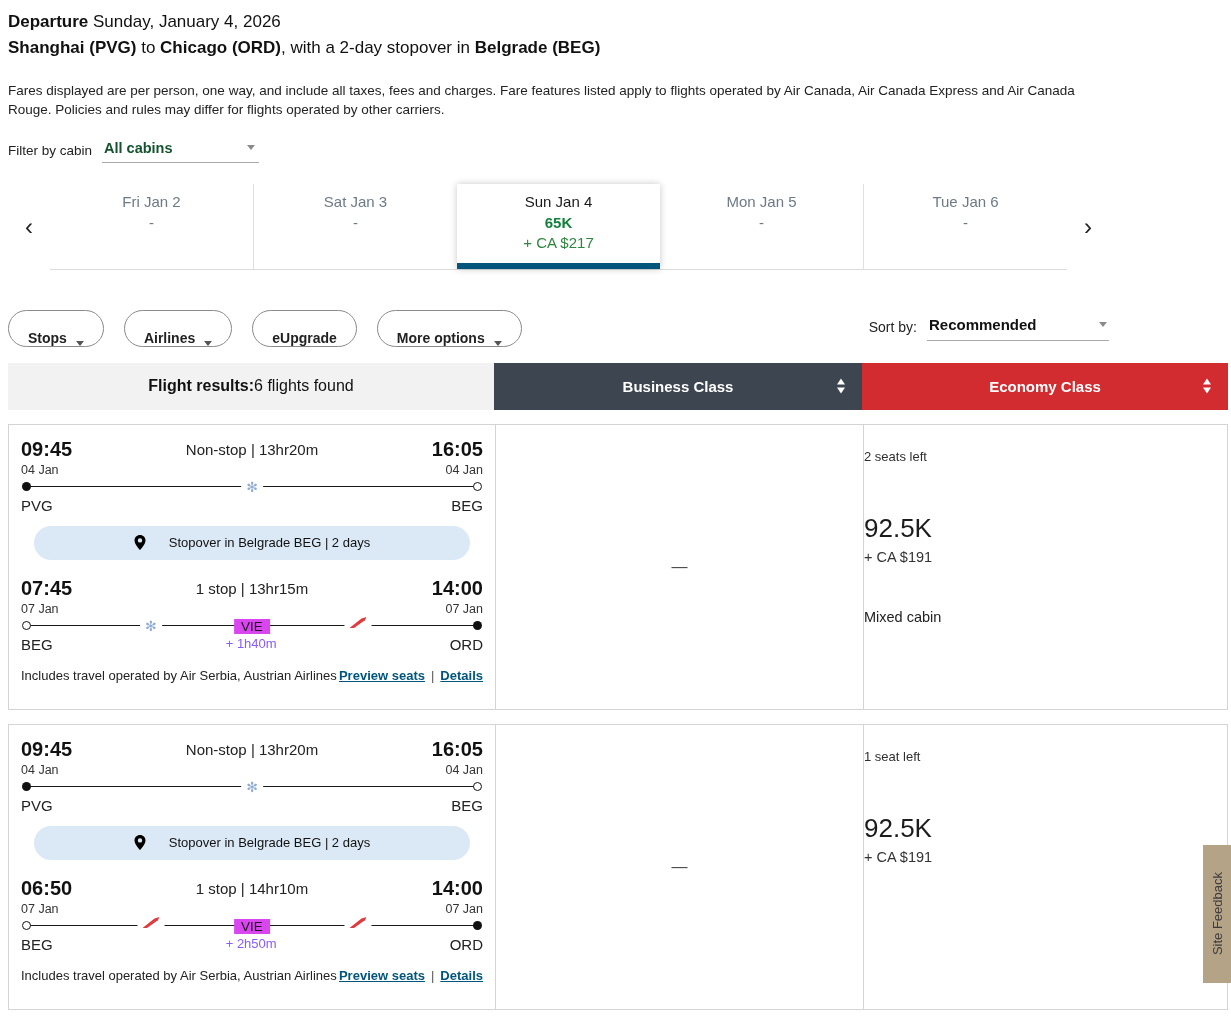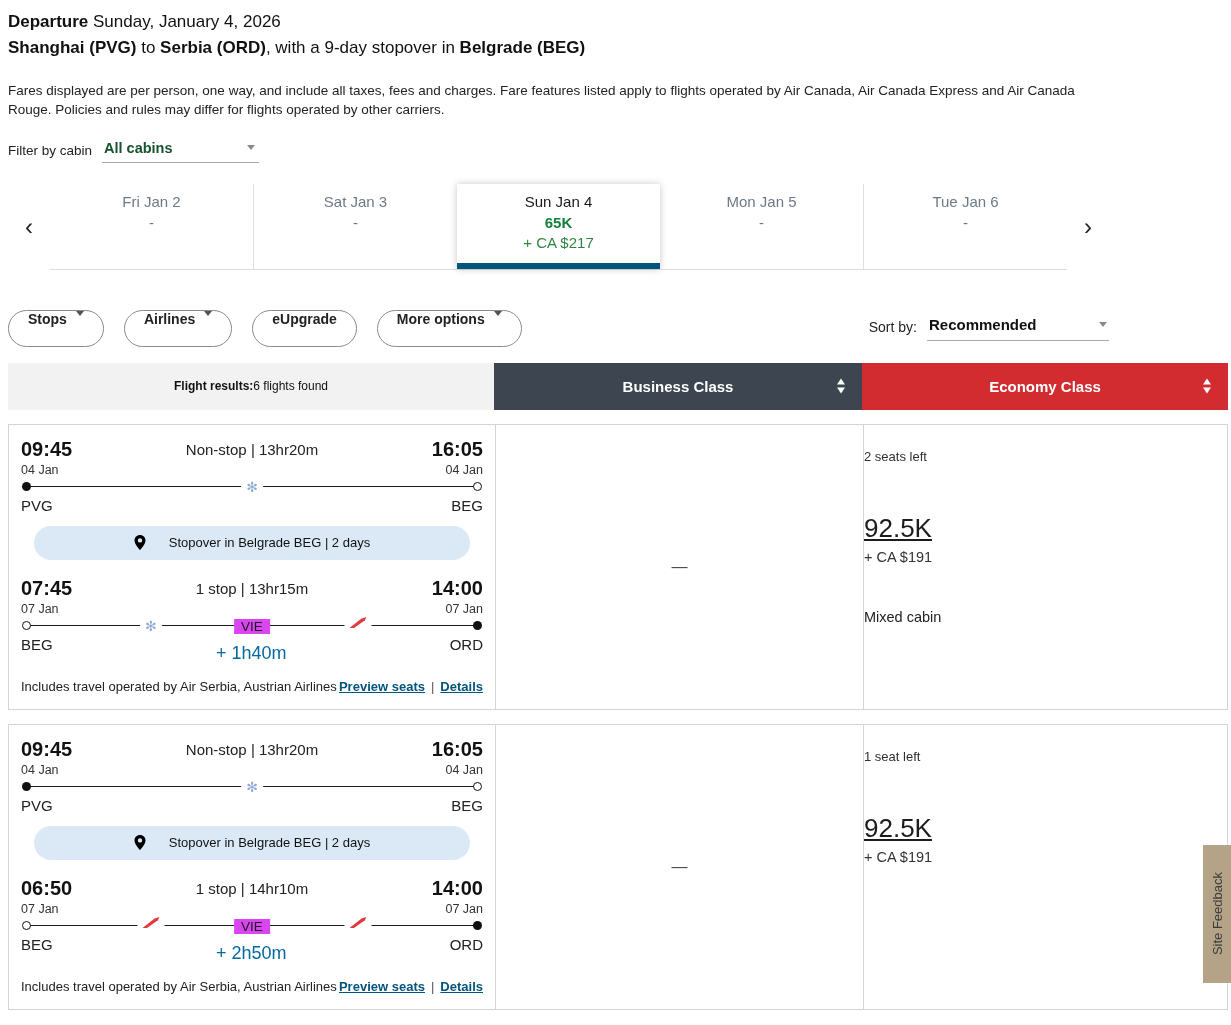--- a/index.html
+++ b/index.html
@@ -34,32 +34,32 @@
   .dtab .dcash { font-size: 15px; margin-top: 3px; }
   .dtab.selected { background: #fff; color: #1a1a1a; border-left: none;
                    box-shadow: 0 0 7px rgba(0,0,0,.22); z-index: 2; }
   .dtab.selected + .dtab { border-left: none; }
   .dtab.selected .dpoints { color: #15803c; font-weight: 700; }
   .dtab.selected .dcash { color: #2e8540; }
   .dtab.selected::after { content: ""; position: absolute; left: 0; right: 0; bottom: 0; height: 6px; background: #02567c; }
 
   
   .filter-row { margin-top: 40px; display: flex; align-items: center; }
-  .pill { display: inline-flex; align-items: flex-start; gap: 9px; height: 37px; padding: 0 19px;
+  .pill { display: inline-flex; align-items: flex-end; gap: 9px; height: 37px; padding: 0 19px;
           border: 1px solid #8a8a8a; border-radius: 20px; background: #fff; font-size: 14px;
           font-weight: 700; color: #222; margin-right: 20px; cursor: pointer; font-family: inherit; }
   .sort-wrap { margin-left: auto; display: flex; align-items: flex-end; }
   .sort-label { font-size: 14px; color: #222; margin-right: 10px; padding-bottom: 6px; }
   .sort-select { display: inline-flex; align-items: center; justify-content: space-between;
                  width: 182px; border-bottom: 1px solid #a9a9a9; padding: 0 2px 7px 2px; cursor: pointer; }
   .sort-select .val { font-size: 15px; font-weight: 700; color: #111; }
 
   
   .results-hdr { margin-top: 16px; width: 1220px; display: grid; grid-template-columns: 486px 368px 366px; height: 47px; }
-  .rh-cell { display: flex; align-items: center; justify-content: center; position: relative; font-size: 12px; }
+  .rh-cell { display: flex; align-items: center; justify-content: center; position: relative; font-size: 16px; }
   .rh-results { background: #f2f2f2; color: #111; }
   .rh-results .lbl { font-weight: 700; }
   .rh-economy { background: #d22b30; color: #fff; font-weight: 700; font-size: 15px; cursor: pointer; }
   .rh-business { background: #3d4650; color: #fff; font-weight: 700; font-size: 15px; cursor: pointer; }
   .sort-arrows { position: absolute; right: 17px; top: 50%; transform: translateY(-50%);
                  display: inline-flex; flex-direction: column; gap: 3px; }
   .sort-arrows i.up { border-left: 4.5px solid transparent; border-right: 4.5px solid transparent; border-bottom: 6px solid #fff; }
   .sort-arrows i.dn { border-left: 4.5px solid transparent; border-right: 4.5px solid transparent; border-top: 6px solid #fff; }
 
   
@@ -80,56 +80,56 @@
   .timeline .line { position: absolute; left: 3px; right: 3px; top: 6px; border-top: 1.6px solid #1a1a1a; }
   .dot { position: absolute; top: 2.5px; width: 9px; height: 9px; border-radius: 50%; }
   .dot.start { left: 0; } .dot.end { right: 0; }
   .dot.filled { background: #111; }
   .dot.open { background: #fff; border: 1.6px solid #111; }
   .carrier { position: absolute; top: -2px; transform: translateX(-50%); background: #fff; padding: 0 5px; line-height: 19px; }
   .as-glyph { color: #8fabd4; font-size: 14px; }
   .via-label { position: absolute; left: 50%; top: 0; transform: translateX(-50%); background: #d946ef;
                padding: 0 7px; font-size: 13.5px; color: #1a1a1a; line-height: 15px; text-align: right; }
   .airports { display: flex; justify-content: space-between; align-items: flex-start; font-size: 15px; color: #222; margin-top: 2px; }
-  .airports .layover { font-size: 18px; color: #0369a1; margin-top: 7px; }
+  .airports .layover { font-size: 13px; color: #8b5cf6; }
 
   .stopover-pill { margin: 12px 13px; height: 34px; background: #dbe9f6; border-radius: 18px;
                    display: flex; align-items: center; justify-content: center; gap: 23px; font-size: 13px; color: #111; }
   .leg.second { margin-top: 17px; }
 
   .operated { display: flex; justify-content: space-between; align-items: baseline; margin-top: 15px; font-size: 13px; color: #222; }
   .links { white-space: nowrap; }
   .links a { color: #00557d; font-weight: 700; text-decoration: underline; cursor: pointer; }
   .links .sep { color: #555; margin: 0 6px; }
 
   .economy-cell { display: flex; align-items: center; justify-content: center; cursor: pointer; }
   .dash { font-size: 16px; color: #4a4a4a; }
 
   .business-cell { display: flex; flex-direction: column; align-items: flex-start; padding-top: 24px; cursor: pointer; }
   .seats { font-size: 13px; color: #2f2f2f; }
-  .pts { margin-top: 49px; font-size: 26px; color: #1c1c1c; font-weight: 500; text-decoration: underline; }
+  .pts { margin-top: 49px; font-size: 26px; color: #1c1c1c; font-weight: 500; }
   .cash { margin-top: 5px; font-size: 14.5px; color: #333; }
   .note { margin-top: 44px; font-size: 14.5px; color: #222; }
 
   
   .feedback { position: fixed; right: 0; top: 845px; width: 28px; height: 138px; background: #b5a388;
               display: flex; align-items: center; justify-content: center; cursor: pointer; z-index: 5; }
   .feedback .vtext { writing-mode: vertical-rl; transform: rotate(180deg); font-size: 13px; color: #3c3c3c; }
 
   .pin-icon svg { display: block; }
   .at-glyph svg { display: block; }
 </style>
 </head>
 <body>
 
 <div class="page">
 
   <div class="hdr">
     <div class="hline"><b>Departure</b><span> Sunday, January 4, 2026</span></div>
-    <div class="hline"><b>Shanghai (PVG)</b><span> to </span><b>Serbia (ORD)</b><span>, with a 9-day stopover in </span><b>Belgrade (BEG)</b></div>
+    <div class="hline"><b>Shanghai (PVG)</b><span> to </span><b>Chicago (ORD)</b><span>, with a 2-day stopover in </span><b>Belgrade (BEG)</b></div>
     <p class="disclaimer">Fares displayed are per person, one way, and include all taxes, fees and charges. Fare features listed apply to flights operated by Air Canada, Air Canada Express and Air Canada Rouge. Policies and rules may differ for flights operated by other carriers.</p>
   </div>
 
   <div class="cabin-row">
     <span class="cabin-label">Filter by cabin</span>
     <span class="cabin-select">
       <span class="val">All cabins</span>
       <span class="caret-down light"></span>
     </span>
   </div>

